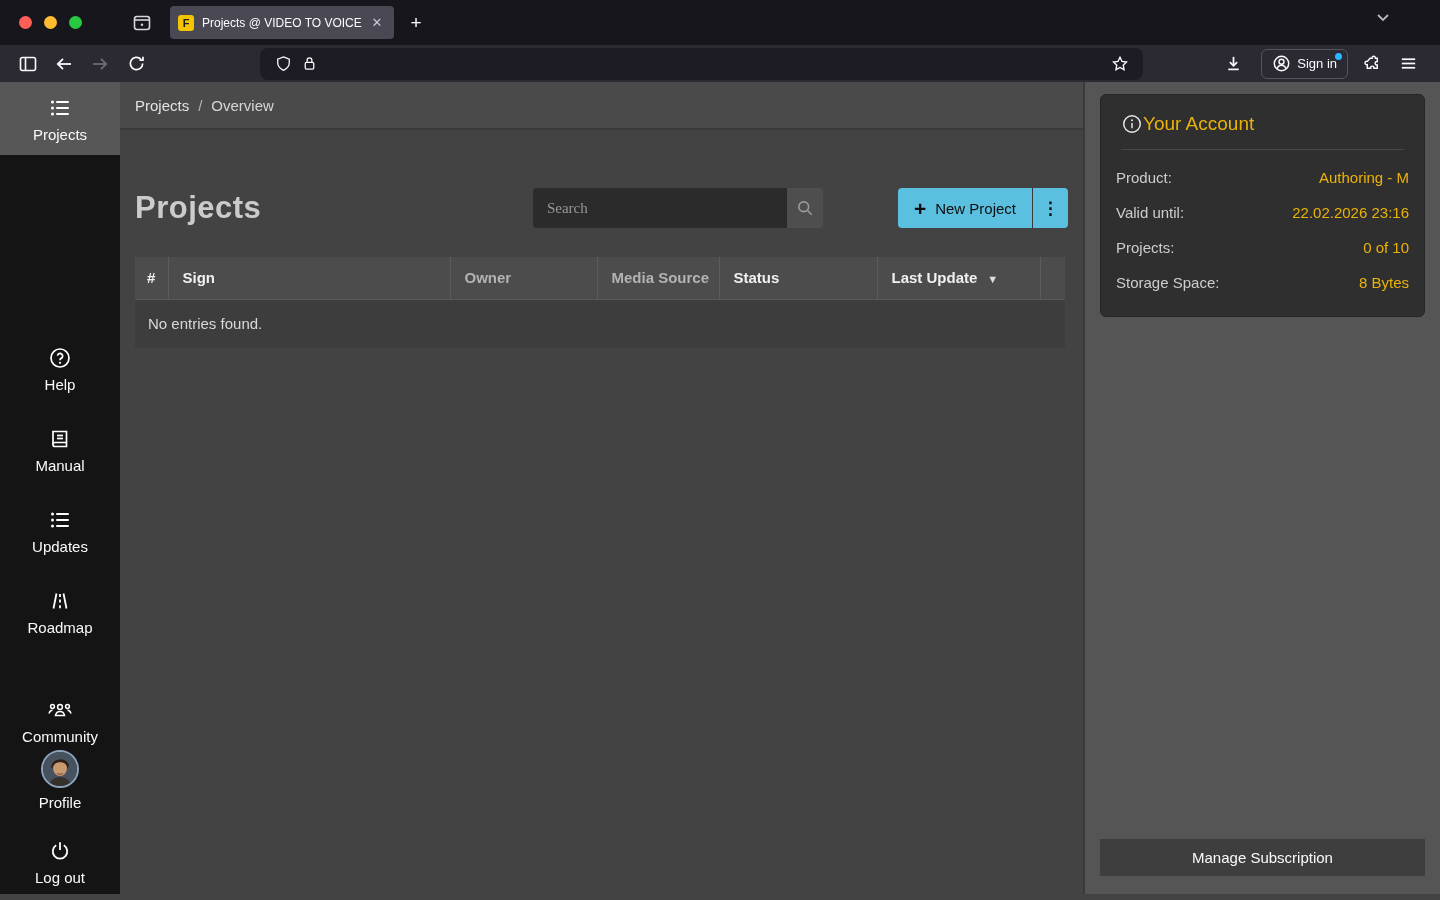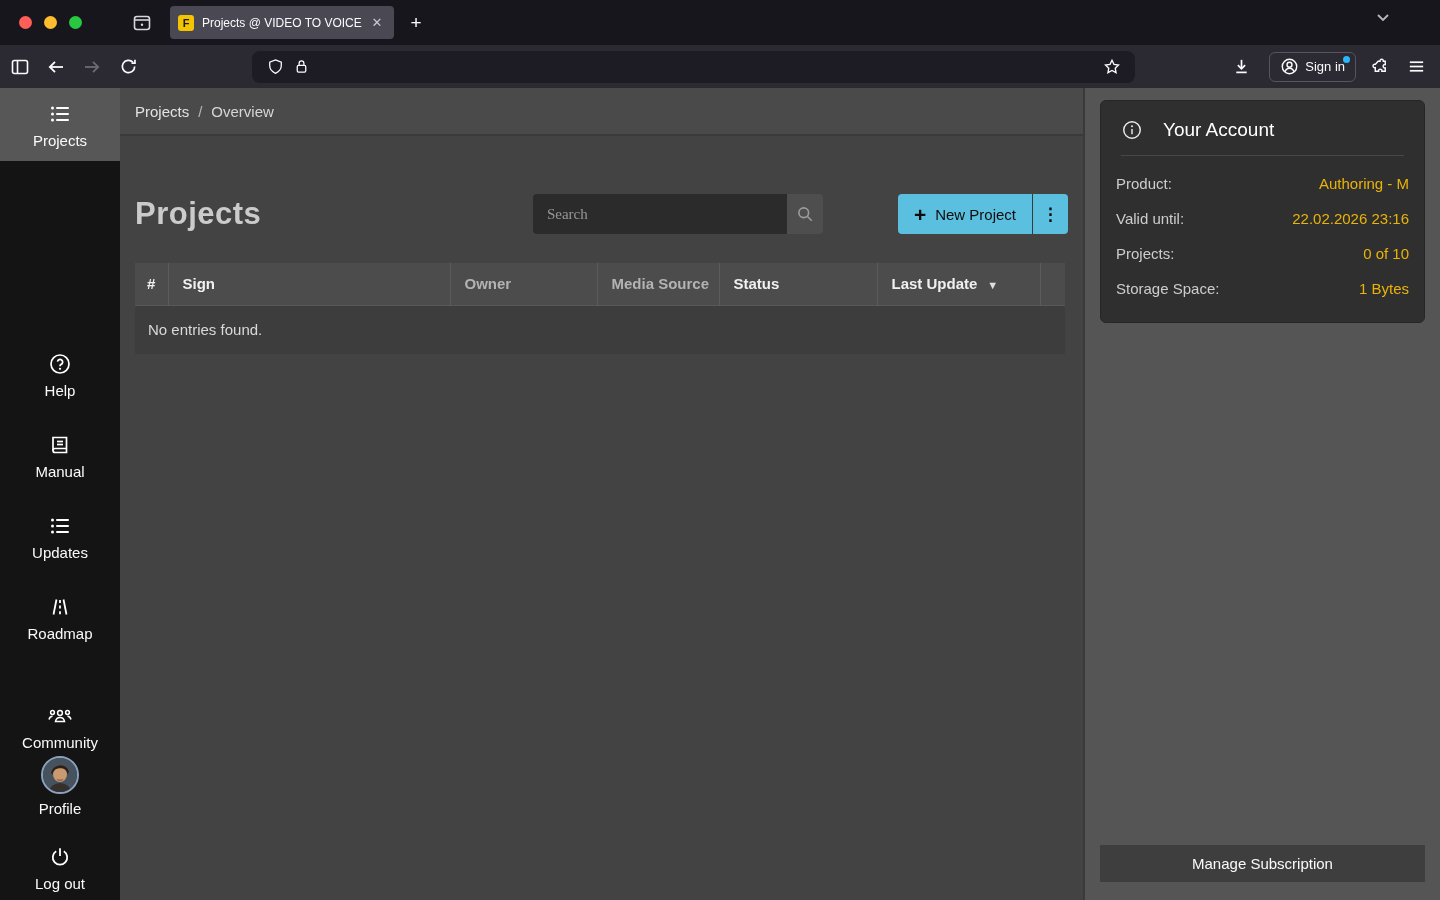--- a/index.html
+++ b/index.html
@@ -18,21 +18,21 @@
          display:flex; align-items:center; padding:0 8px; color:#fbfbfe; }
   .tab-favicon { width:16px; height:16px; border-radius:3px; background:#f5c400; color:#1c1b22;
                  font-size:11px; font-weight:bold; display:flex; align-items:center; justify-content:center; }
   .tab-title { font-size:12px; margin-left:8px; flex:1; white-space:nowrap; overflow:hidden; }
   .tab-close { width:18px; height:18px; border-radius:3px; color:#c9c8d0; font-size:13px;
                display:flex; align-items:center; justify-content:center; }
   .newtab { margin-left:8px; font-size:19px; color:#fbfbfe; width:28px; height:28px;
             display:flex; align-items:center; justify-content:center; border-radius:4px; }
   .alltabs { position:absolute; right:48px; top:8px; color:#b9b8c1; }
 
-  .toolbar { height:43px; background:#2b2a33; display:flex; align-items:center; padding:0 4px; }
+  .toolbar { height:37px; background:#2b2a33; display:flex; align-items:center; padding:0 12px; }
   .nav-btn { width:32px; height:32px; border-radius:4px; display:flex; align-items:center;
              justify-content:center; color:#fbfbfe; margin-right:4px; }
   .nav-btn.disabled { color:#6c6b74; }
   .urlbar { margin-left:104px; width:883px; height:32px; background:#1d1c24; border-radius:8px;
             display:flex; align-items:center; padding:0 10px; color:#fbfbfe; }
   .urlbar .spacer { flex:1; }
   .url-icon { width:26px; height:26px; display:flex; align-items:center; justify-content:center; color:#fbfbfe; }
   .right-cluster { display:flex; align-items:center; margin-left:auto; }
   .signin { height:30px; border:1px solid #56555f; border-radius:6px; background:#2b2a33;
             display:flex; align-items:center; padding:0 10px; color:#fbfbfe; position:relative; margin:0 8px; }
@@ -77,21 +77,21 @@
                   padding:0 14px; border-left:1px solid #5c5c5c; white-space:nowrap; cursor:pointer; }
   table.proj th:first-child { border-left:none; padding:0 12px; }
   table.proj th.dim { color:#b3b3b3; }
   .caret { font-size:11px; color:#dedede; margin-left:10px; }
   td.empty-row { background:#3d3d3d; height:49px; color:#d9d9d9; font-size:15px; padding:0 13px;
                  border-top:1px solid #585858; }
 
   .rightpanel { width:357px; flex:none; background:#555555; border-left:2px solid #3a3a3a;
                 display:flex; flex-direction:column; padding:12px 15px 18px; }
   .card { background:#2f2f2f; border:1px solid #262626; border-radius:6px; padding:0 0 16px; }
-  .card-head { display:flex; align-items:center; gap:20px; padding:18px 20px 14px; color:#ffffff; }
+  .card-head { display:flex; align-items:center; gap:0; padding:18px 20px 14px; color:#eab308; }
   .card-title { font-size:19px; }
   .card-div { height:1px; background:#474747; margin:0 20px 10px; }
   .acct-row { display:flex; justify-content:space-between; padding:9px 15px; font-size:15px; }
   .acct-row .k { color:#cdcdcd; } .acct-row .v { color:#eab308; }
   .manage { margin-top:auto; height:37px; background:#3e3e3e; border:none; border-radius:0;
             color:#fafafa; font-size:15px; cursor:pointer; font-family:inherit; }
   svg { display:block; }
 </style>
 </head>
 <body>
@@ -376,18 +376,18 @@
       <div class="acct-row">
         <span class="k">Valid until:</span>
         <span class="v">22.02.2026 23:16</span>
       </div>
       <div class="acct-row">
         <span class="k">Projects:</span>
         <span class="v">0 of 10</span>
       </div>
       <div class="acct-row">
         <span class="k">Storage Space:</span>
-        <span class="v">1 Bytes</span>
+        <span class="v">8 Bytes</span>
       </div>
     </div>
     <button class="manage">Manage Subscription</button>
   </aside>
 </div>
 
 </body></html>

